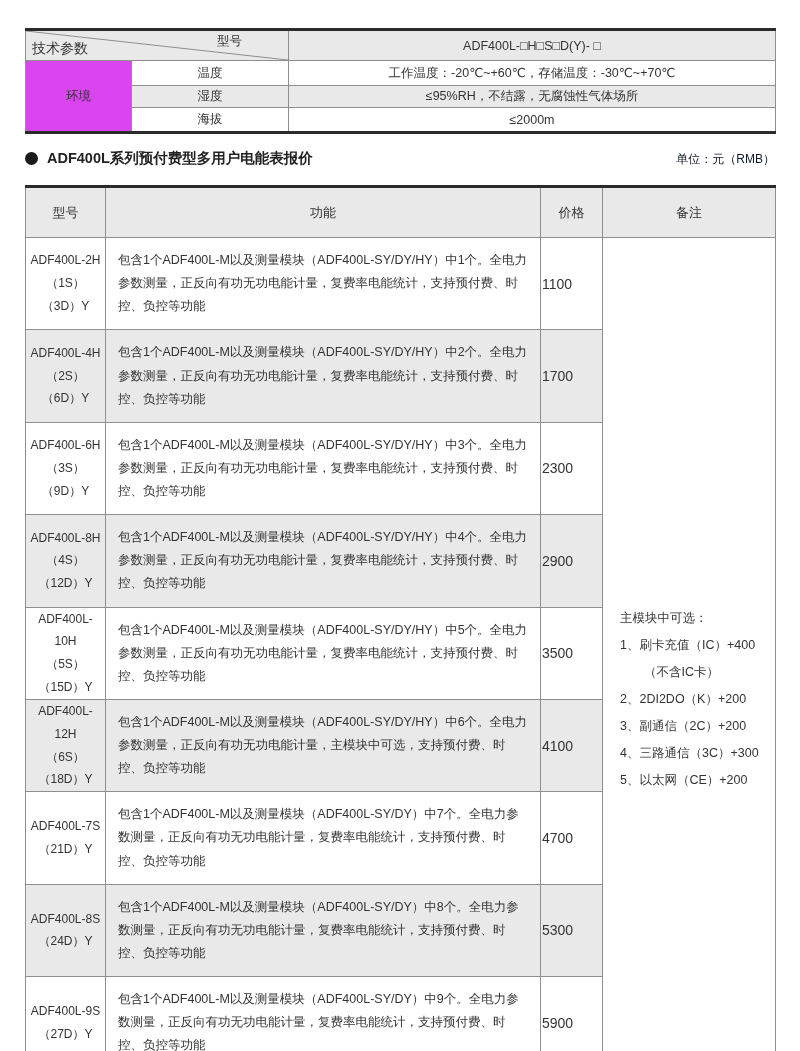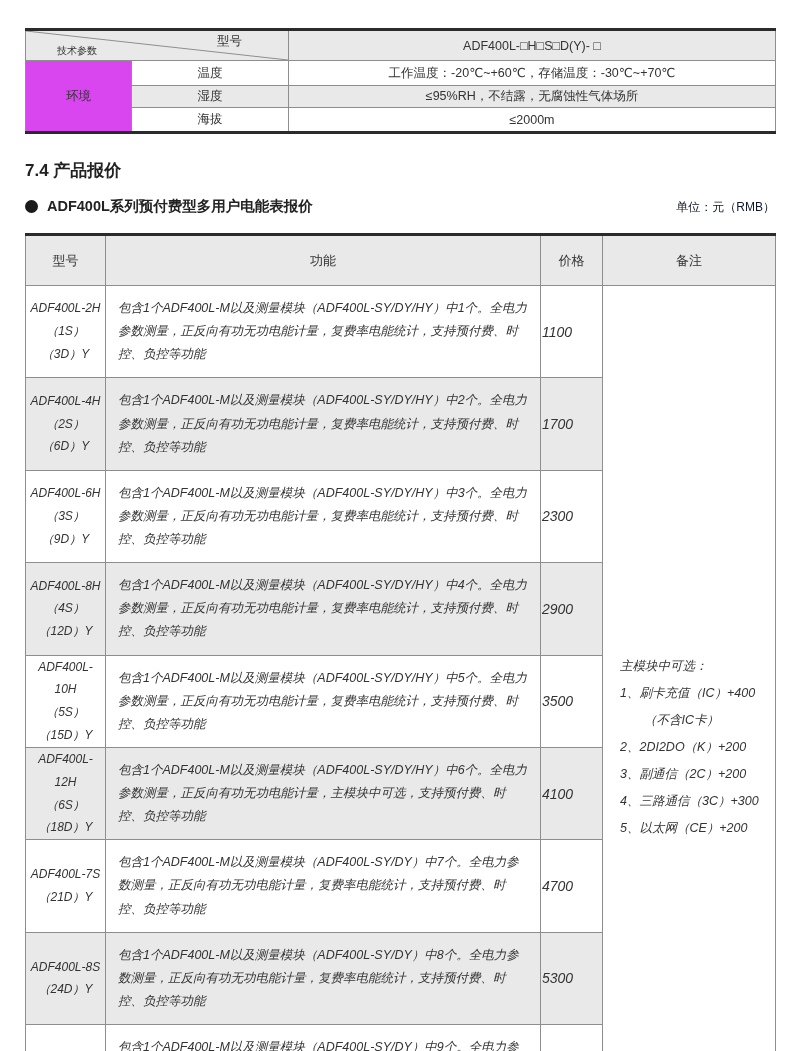--- a/index.html
+++ b/index.html
@@ -48,22 +48,22 @@
     width: 100%; height: 100%;
     display: block;
   }
   .diag .diag-top {
     position: absolute;
     top: 2px; right: 46px;
     font-size: 12.5px;
   }
   .diag .diag-bottom {
     position: absolute;
-    bottom: 2px; left: 31px;
-    font-size: 10px;
+    bottom: 2px; left: 6px;
+    font-size: 14px;
   }
   .env-cell { background: #d946ef; }
 
   
   .section-title {
     margin: 25px 0 0 0;
     font-size: 17px;
     font-weight: bold;
     color: #222222;
   }
@@ -104,21 +104,21 @@
     border: 1px solid #8e8e8e;
     vertical-align: middle;
   }
   .price-table tr.head { height: 51px; }
   .price-table th {
     background: #e9e9e9;
     font-size: 13px;
     font-weight: normal;
     text-align: center;
   }
-  .price-table tr.data { height: 76px; font-style: italic; }
+  .price-table tr.data { height: 76px; }
   .price-table tr.alt td { background: #e9e9e9; }
   td.model {
     text-align: center;
     font-size: 12px;
     line-height: 1.9;
     padding: 0 2px;
   }
   td.func {
     text-align: left;
     font-size: 12.5px;
@@ -169,21 +169,20 @@
       <td>湿度</td>
       <td>≤95%RH，不结露，无腐蚀性气体场所</td>
     </tr>
     <tr style="height:25px">
       <td>海拔</td>
       <td>≤2000m</td>
     </tr>
   </tbody>
     </table>
 
-  <h2 class="section-title">7.4 产品报价</h2>
 
   <div class="bullet-row">
     <div class="bullet-left">
       <span class="bullet-dot"></span>
       <span class="bullet-label">ADF400L系列预付费型多用户电能表报价</span>
     </div>
     <span class="unit-label">单位：元（RMB）</span>
   </div>
 
   <table class="price-table">

